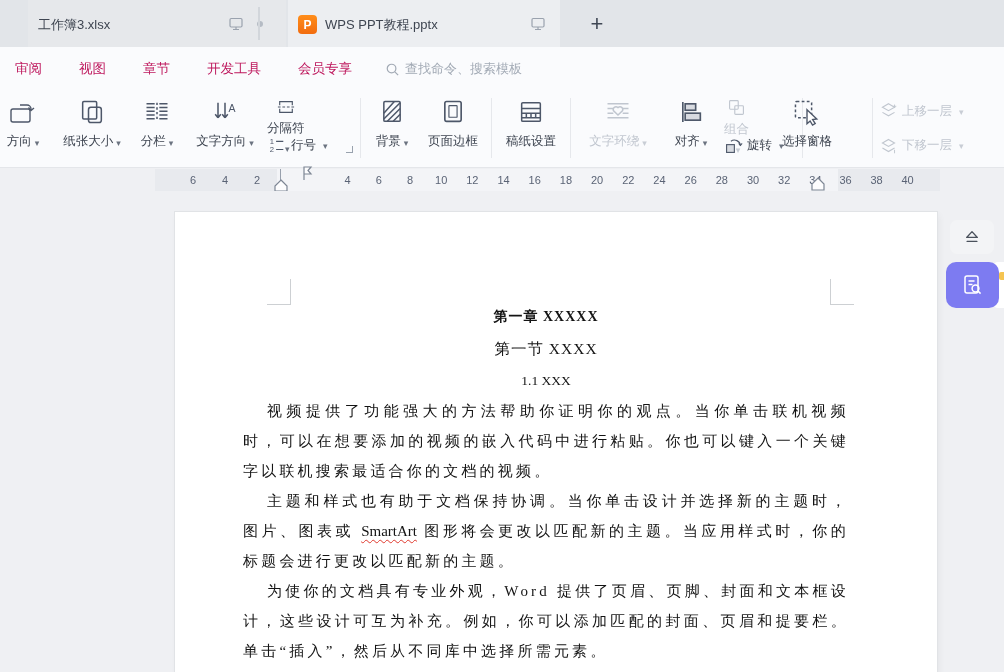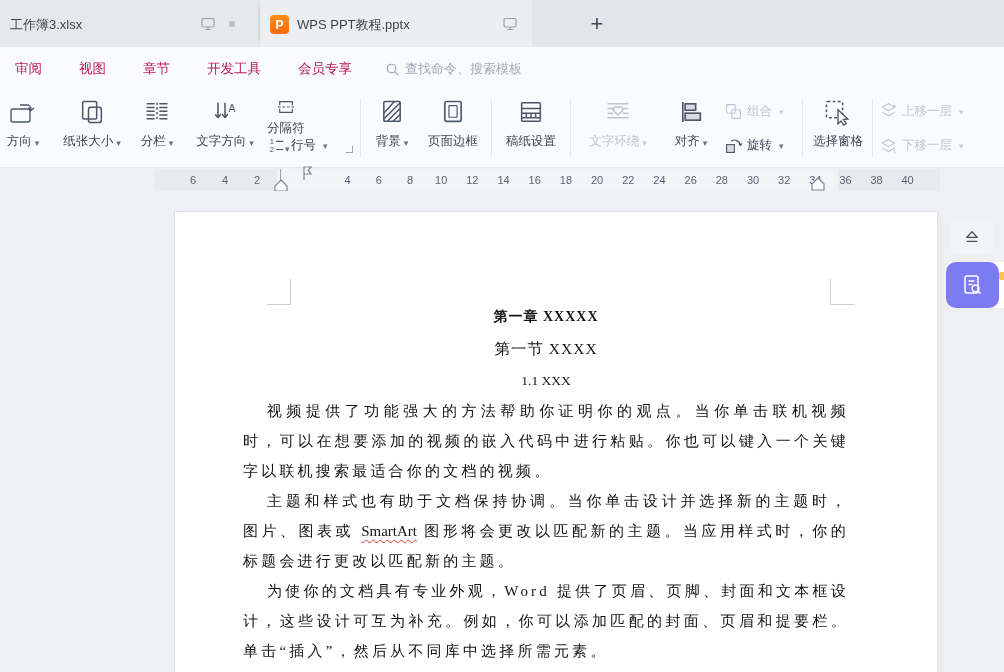--- a/index.html
+++ b/index.html
@@ -2,21 +2,21 @@
 <html><head>
 <meta charset="utf-8">
 <style>
   * { margin:0; padding:0; box-sizing:border-box; }
   html,body { width:1004px; height:672px; overflow:hidden; }
   body { font-family:"Liberation Sans","DejaVu Sans",sans-serif; background:#eff0f3; position:relative; }
   .abs { position:absolute; }
 
   
   .tabbar { left:0; top:0; width:1004px; height:47px; background:#e2e5e9; }
-  .tab { top:0; height:49px; display:flex; align-items:center; padding:0 10px; }
+  .tab { top:0; height:49px; display:flex; align-items:center; padding:0 10px;margin-left:28px; }
   .tab1 { left:0; width:258px; background:#e6e8eb; }
   .tab2 { left:260px; width:272px; background:#eceef1; }
   .tab-title { font-size:13px; color:#3e4551; white-space:nowrap; }
   .tab-sep { left:258px; top:7px; width:2px; height:33px; background:#d2d6db; }
   .monitor-ic { color:#9aa2ae; }
   .tab-dot { width:6px; height:6px; border-radius:50%; background:#b5bbc4; }
   .newtab { left:583px; top:10px; width:28px; height:28px; font-size:22px; font-weight:300;
             color:#3f4754; display:flex; align-items:center; justify-content:center; cursor:pointer; }
   .ppt-logo { width:19px; height:19px; border-radius:4px; background:linear-gradient(180deg,#ff8d1a,#f26c0e);
               color:#fff; font-weight:bold; font-size:12px; display:flex; align-items:center; justify-content:center; }
@@ -266,21 +266,21 @@
         <rect x="7" y="5" width="9" height="5.5" fill="#d8dbe1"></rect>
         <rect x="7" y="13" width="13" height="6" fill="#d8dbe1"></rect>
       </svg>
     </span>
     <span class="rlabel">
         <span>对齐</span>
         <span class="caret"></span>
       </span>
   </div>
 
-  <div class="abs sbtn disabled" style="left:724px;top:8px;">
+  <div class="abs sbtn disabled" style="left:724px;top:8px;flex-direction:column;">
     <span class="sic">
       <svg width="19" height="19" viewBox="0 0 22 22" fill="none" stroke="currentColor" stroke-width="1.3">
         <rect x="3" y="3" width="10" height="10" rx="1"></rect>
           <rect x="9" y="9" width="10" height="10" rx="1"></rect>
       </svg>
     </span>
     <span>组合</span>
       <span class="caret"></span>
   </div>
 
@@ -291,21 +291,21 @@
         <path d="M8 6 a7 7 0 0 1 11 5"></path>
           <path d="M17 8.5 L19 11 L21 8.5" stroke-width="1.2"></path>
       </svg>
     </span>
     <span>旋转</span>
       <span class="caret"></span>
   </div>
 
   <div class="abs rdiv" style="left:802px;"></div>
 
-  <div class="abs rbtn" style="left:806px;width:64px;">
+  <div class="abs rbtn" style="left:775px;width:64px;">
     <span class="ric">
       <svg width="30" height="30" viewBox="0 0 26 26" fill="none" stroke="currentColor" stroke-width="1.3">
         <rect x="3" y="4" width="14" height="14" rx="1" stroke-dasharray="2.4 2"></rect>
         <path d="M13 11 l8.5 8 -3.6.6 2.2 3.4 -2.3 1.3 -2.1-3.5 -2.7 2.4 z" fill="#ffffff" stroke-width="1.2"></path>
       </svg>
     </span>
     <span class="rlabel">
         <span>选择窗格</span>
       </span>
   </div>

